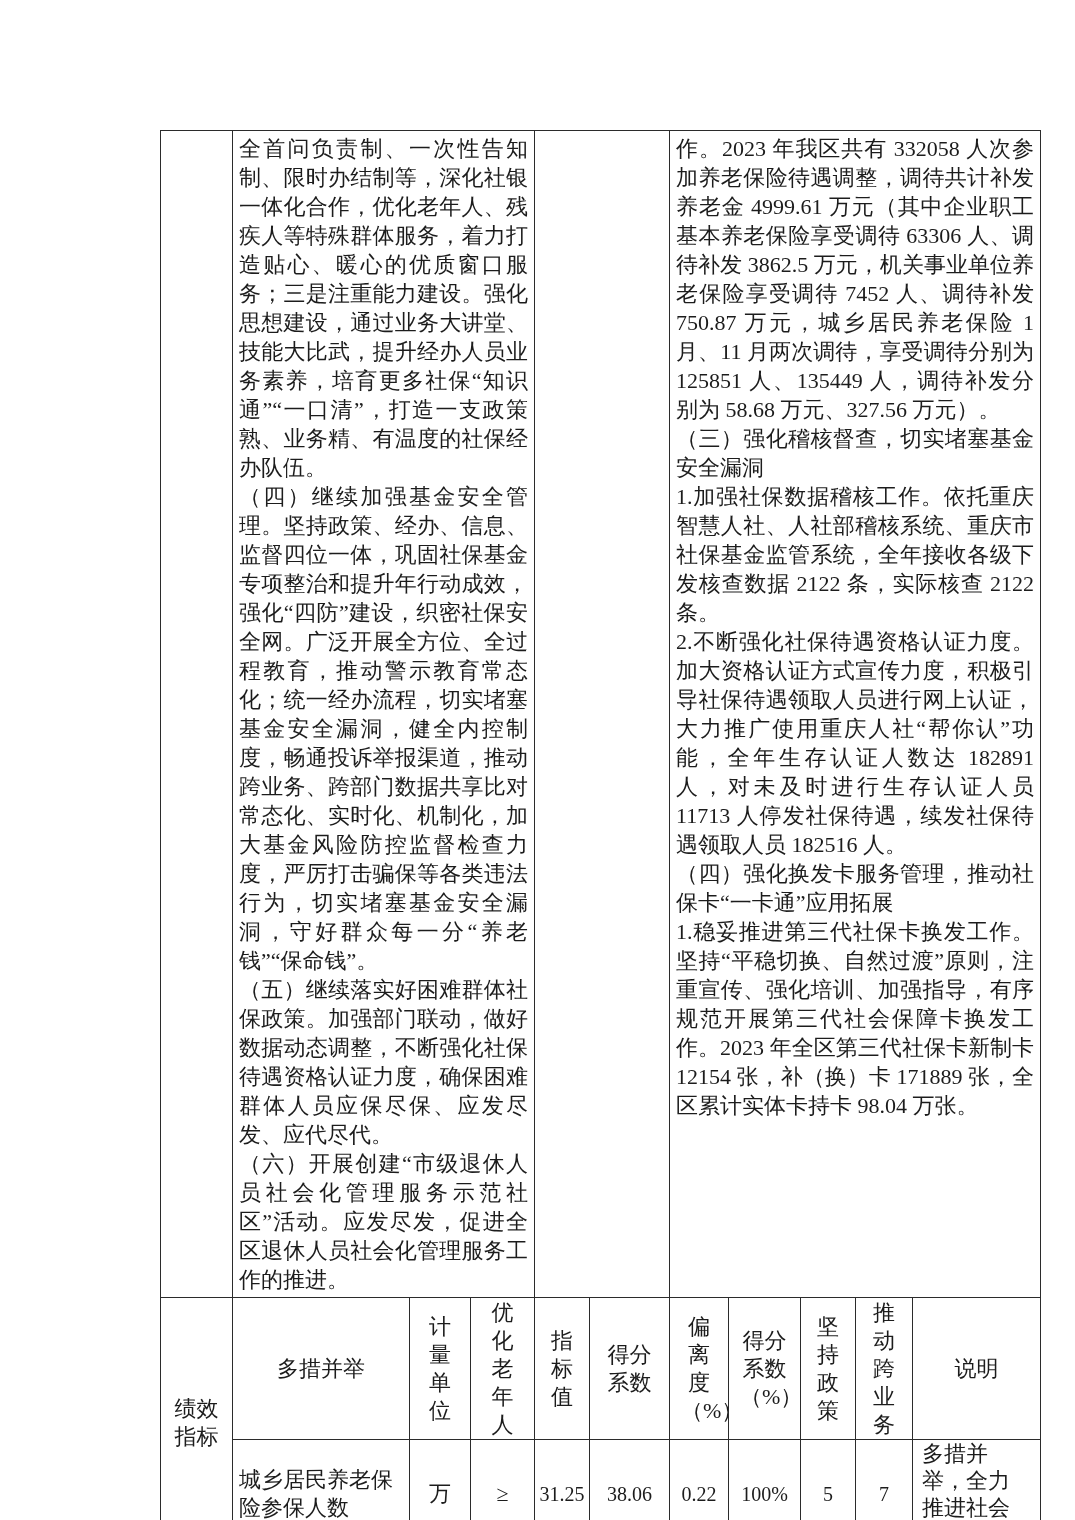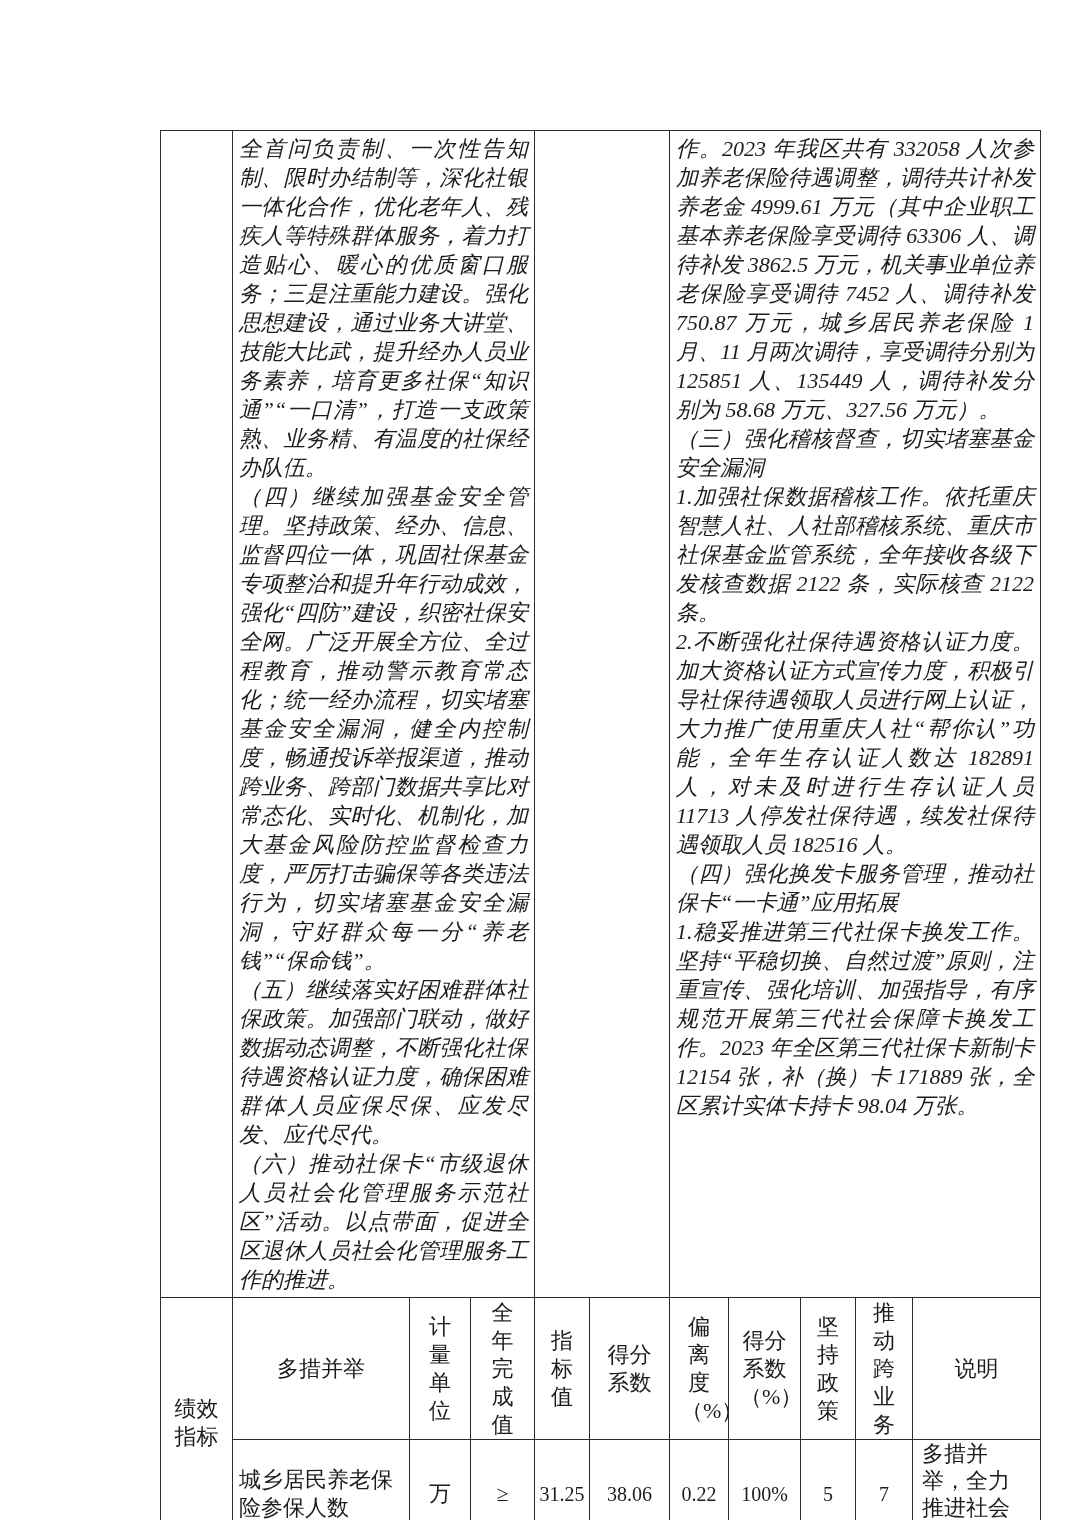--- a/index.html
+++ b/index.html
@@ -24,21 +24,21 @@
   tr.header-row   { height:142px; }
   tr.data-row     { height:83px; }
 
   td.narrative {
     vertical-align:top;
     padding:3px 6px;
     font-size:22px;
     line-height:29px;
     text-align:justify;
   }
-  td.narrative p { margin:0;font-style:italic; }
+  td.narrative p { margin:0; }
 
   th.hcell, td.side-label {
     font-weight:normal;
     font-size:22px;
     line-height:28px;
     padding:0 11px;
     text-align:center;
     vertical-align:middle;
     word-break:break-all;
   }
@@ -84,38 +84,38 @@
         <col style="width:128px">
     </colgroup>
 
     <tbody>
         <tr class="section-row">
       <td></td>
       <td class="narrative" colspan="3">
         <p>全首问负责制、一次性告知制、限时办结制等，深化社银一体化合作，优化老年人、残疾人等特殊群体服务，着力打造贴心、暖心的优质窗口服务；三是注重能力建设。强化思想建设，通过业务大讲堂、技能大比武，提升经办人员业务素养，培育更多社保“知识通”“一口清”，打造一支政策熟、业务精、有温度的社保经办队伍。</p>
         <p>（四）继续加强基金安全管理。坚持政策、经办、信息、监督四位一体，巩固社保基金专项整治和提升年行动成效，强化“四防”建设，织密社保安全网。广泛开展全方位、全过程教育，推动警示教育常态化；统一经办流程，切实堵塞基金安全漏洞，健全内控制度，畅通投诉举报渠道，推动跨业务、跨部门数据共享比对常态化、实时化、机制化，加大基金风险防控监督检查力度，严厉打击骗保等各类违法行为，切实堵塞基金安全漏洞，守好群众每一分“养老钱”“保命钱”。</p>
         <p>（五）继续落实好困难群体社保政策。加强部门联动，做好数据动态调整，不断强化社保待遇资格认证力度，确保困难群体人员应保尽保、应发尽发、应代尽代。</p>
-        <p>（六）推动社保卡“市级退休人员社会化管理服务示范社区”活动。以点带面，促进全区退休人员社会化管理服务工作的推进。</p>
+        <p>（六）开展创建“市级退休人员社会化管理服务示范社区”活动。应发尽发，促进全区退休人员社会化管理服务工作的推进。</p>
       </td>
       <td colspan="2"></td>
       <td class="narrative" colspan="5">
         <p>作。2023 年我区共有 332058 人次参加养老保险待遇调整，调待共计补发养老金 4999.61 万元（其中企业职工基本养老保险享受调待 63306 人、调待补发 3862.5 万元，机关事业单位养老保险享受调待 7452 人、调待补发 750.87 万元，城乡居民养老保险 1 月、11 月两次调待，享受调待分别为 125851 人、135449 人，调待补发分别为 58.68 万元、327.56 万元）。</p>
         <p>（三）强化稽核督查，切实堵塞基金安全漏洞</p>
         <p>1.加强社保数据稽核工作。依托重庆智慧人社、人社部稽核系统、重庆市社保基金监管系统，全年接收各级下发核查数据 2122 条，实际核查 2122 条。</p>
         <p>2.不断强化社保待遇资格认证力度。加大资格认证方式宣传力度，积极引导社保待遇领取人员进行网上认证，大力推广使用重庆人社“帮你认”功能，全年生存认证人数达 182891 人，对未及时进行生存认证人员 11713 人停发社保待遇，续发社保待遇领取人员 182516 人。</p>
         <p>（四）强化换发卡服务管理，推动社保卡“一卡通”应用拓展</p>
         <p>1.稳妥推进第三代社保卡换发工作。坚持“平稳切换、自然过渡”原则，注重宣传、强化培训、加强指导，有序规范开展第三代社会保障卡换发工作。2023 年全区第三代社保卡新制卡 12154 张，补（换）卡 171889 张，全区累计实体卡持卡 98.04 万张。</p>
       </td>
     </tr>
 
     <tr class="header-row">
       <td class="side-label" rowspan="2">绩效指标</td>
       <th class="hcell">多措并举</th>
       <th class="hcell">计量单位</th>
-      <th class="hcell">全年完成值</th>
+      <th class="hcell">优化老年人</th>
       <th class="hcell">指标值</th>
       <th class="hcell">得分系数</th>
       <th class="hcell">偏离度（%）</th>
       <th class="hcell">得分系数（%）</th>
       <th class="hcell">坚持政策</th>
       <th class="hcell">推动跨业务</th>
       <th class="hcell">说明</th>
     </tr>
 
     <tr class="data-row">

